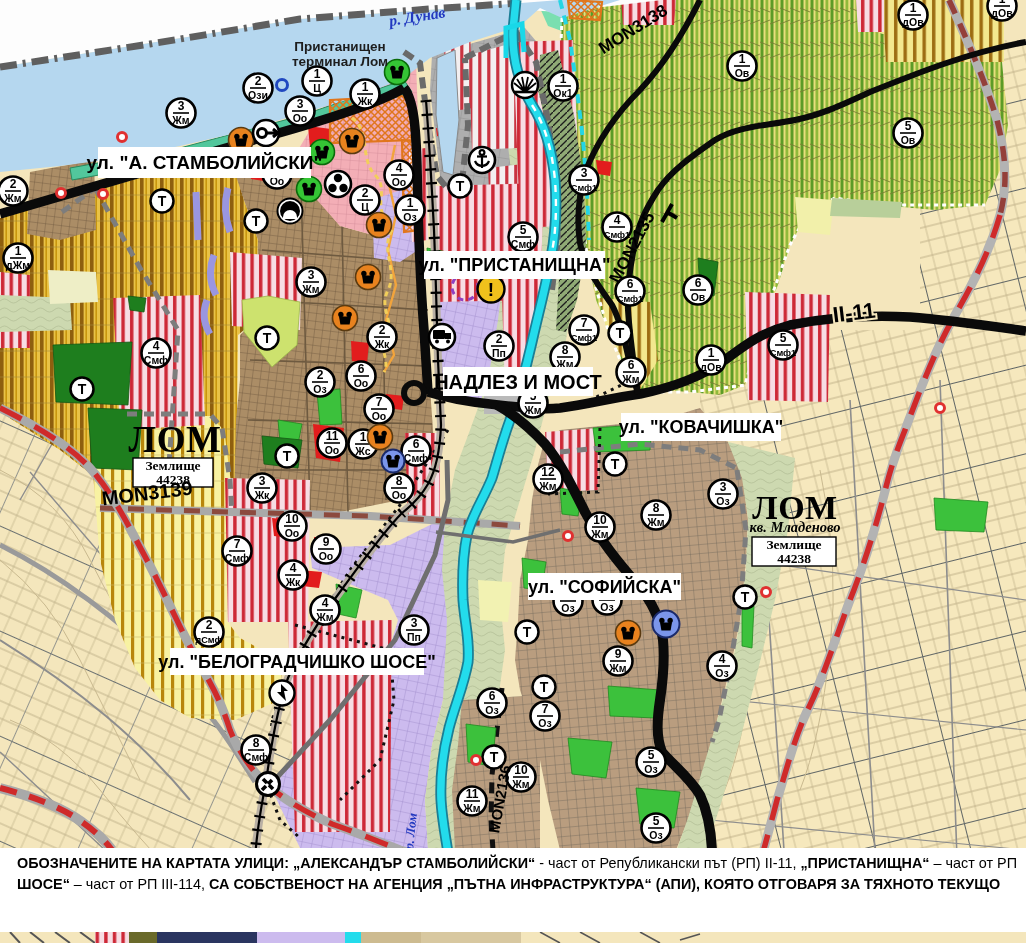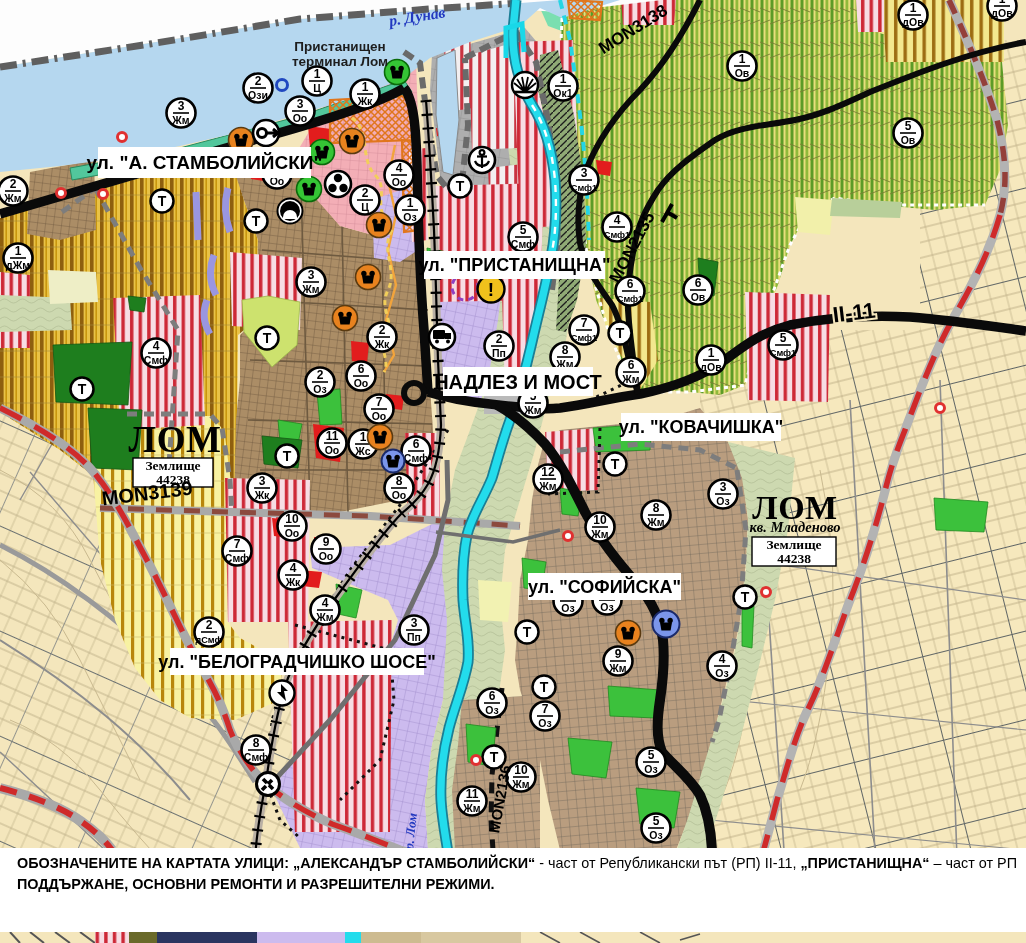--- a/index.html
+++ b/index.html
@@ -1019,21 +1019,21 @@
 
 <path d="M662,222 L672,204 M667,212 L677,218" stroke="#000" stroke-width="4" fill="none"></path>
 
 <text x="505" y="800" transform="rotate(-80 505 800)" font-family="Liberation Sans, sans-serif" font-weight="bold" font-size="15" text-anchor="middle">MON2136</text>
 
 <text x="855" y="320" transform="rotate(-7 855 320)" font-family="Liberation Sans, sans-serif" font-weight="bold" font-size="22" text-anchor="middle" paint-order="stroke" stroke="#f4e6bc" stroke-width="4">II-11</text>
 </svg>
 
 <div class="foot">
       <div style="padding-top:5px"><b>ОБОЗНАЧЕНИТЕ НА КАРТАТА УЛИЦИ: „АЛЕКСАНДЪР СТАМБОЛИЙСКИ“</b> - част от Републикански път (РП) II-11, <b>„ПРИСТАНИЩНА“</b> – част от РП</div>
-<div><b>ПОДДЪРЖАНЕ, ОСНОВНИ РЕМОНТИ И РАЗРЕШИТЕЛНИ РЕЖИМИ.</b></div>
+<div><b>ШОСЕ“</b> – част от РП III-114, <b>СА СОБСТВЕНОСТ НА АГЕНЦИЯ „ПЪТНА ИНФРАСТРУКТУРА“ (АПИ), КОЯТО ОТГОВАРЯ ЗА ТЯХНОТО ТЕКУЩО</b></div>
     </div>
 </div>
 
 <svg style="position:absolute;left:0;top:932px" width="1026" height="11" viewBox="0 0 1026 11">
 <rect width="1026" height="11" fill="#f4e6bc"></rect>
 <g stroke="#555" stroke-width="2">
       <path d="M10,0L20,11M30,0L44,11M55,0L70,11M80,0L95,11"></path>
     </g>
 <rect x="95" y="0" width="34" height="11" fill="url(#reds)"></rect>
 <rect x="129" y="0" width="28" height="11" fill="#6a6a2a"></rect>

